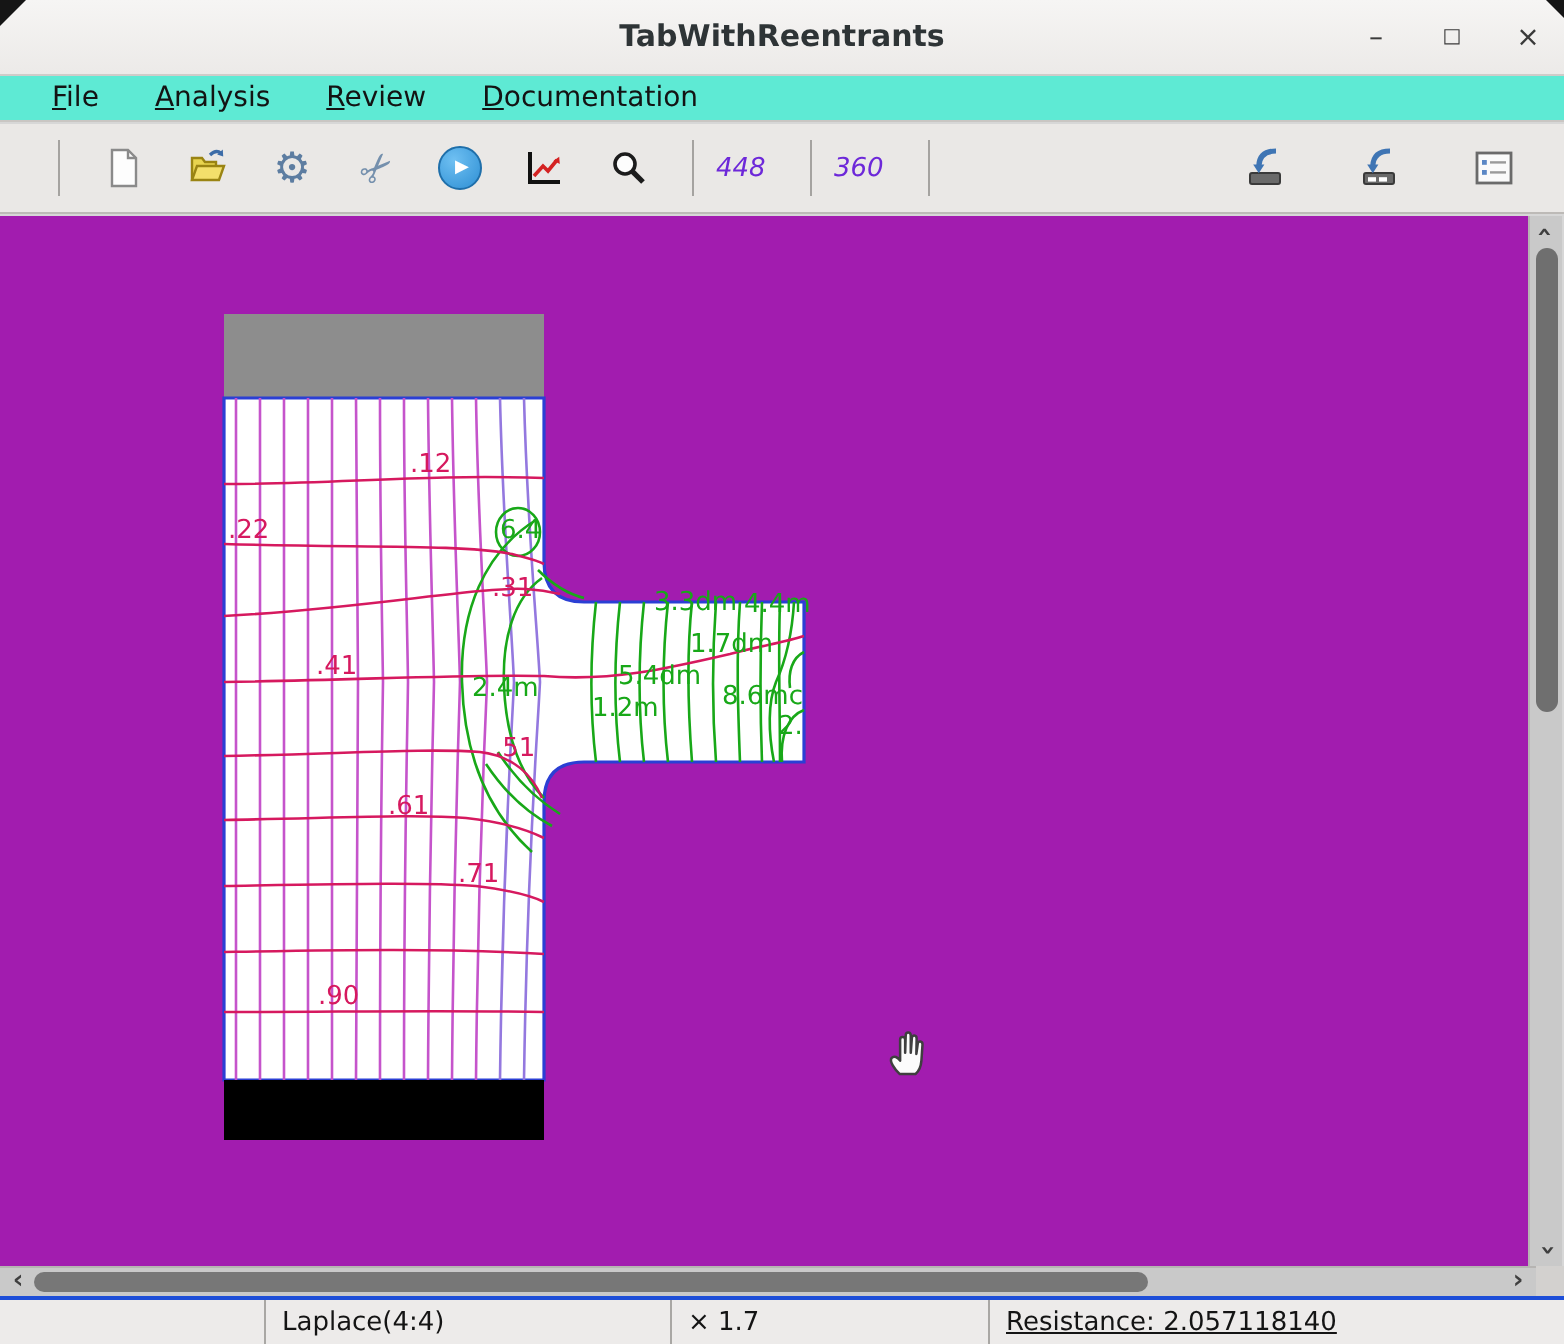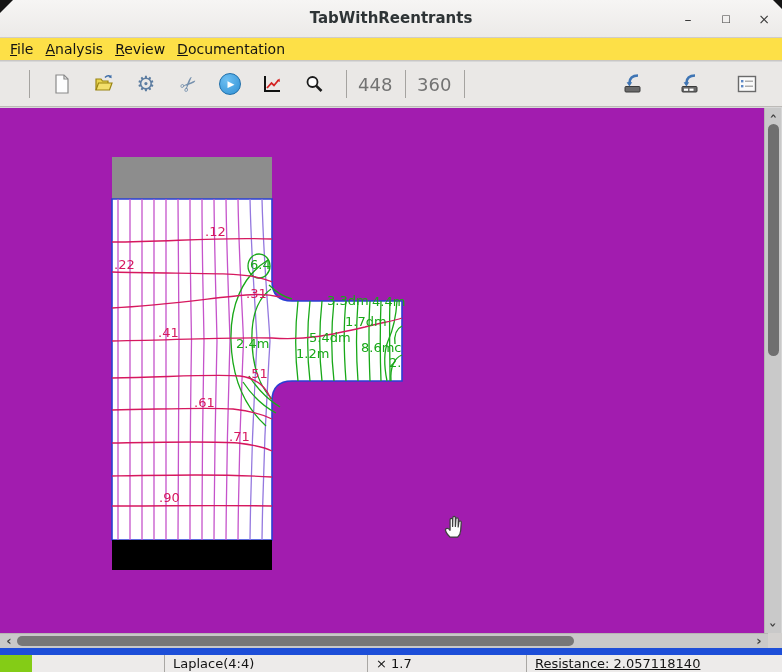--- a/index.html
+++ b/index.html
@@ -11,55 +11,55 @@
   .corner-tl{position:absolute;top:0;left:0;width:0;height:0;
              border-left:13px solid #151515;border-bottom:13px solid transparent;}
   .corner-tr{position:absolute;top:0;right:0;width:0;height:0;
              border-right:9px solid #151515;border-bottom:9px solid transparent;}
   .title{position:absolute;left:0;right:0;top:0;height:37px;line-height:37px;text-align:center;
          font-size:15px;font-weight:600;color:#2e3436;}
   .winbtns{position:absolute;right:10px;top:0;height:37px;display:flex;align-items:center;gap:22px;}
   .winbtn{width:16px;text-align:center;color:#3a3a3a;font-size:14px;cursor:default;line-height:16px;}
   .winbtn.max{font-size:10px;}
   
-  .menubar{position:absolute;top:38px;left:0;right:0;height:23px;background:#fde047;
-           border-bottom:1px solid #c9c6c3;display:flex;align-items:center;padding-left:4px;box-sizing:border-box;}
+  .menubar{position:absolute;top:38px;left:0;right:0;height:23px;background:#5eead4;
+           border-bottom:1px solid #c9c6c3;display:flex;align-items:center;padding-left:20px;box-sizing:border-box;gap:16px;}
   .menu-item{display:inline-block;padding:0 6px;font-size:14px;color:#131313;}
   .menu-item .mkey{text-decoration:underline;}
   
   .toolbar{position:absolute;top:62px;left:0;right:0;height:45px;background:#eae8e6;
            border-bottom:1px solid #bdbab7;display:flex;align-items:center;box-sizing:border-box;padding-left:18px;}
   .tsep{width:1px;height:28px;background:#a5a3a0;margin:0 11px;flex:none;}
   .tbtn{width:26px;height:26px;margin:0 8px;flex:none;display:flex;align-items:center;justify-content:center;}
   .glyph-gear{font-size:21px;color:#5d7da1;}
   .glyph-scissors{font-size:20px;color:#7590ad;display:inline-block;transform:rotate(-45deg);}
   .play-circle{width:22px;height:22px;border-radius:50%;background:radial-gradient(circle at 35% 30%,#6fc0f2,#2e8fd4);
                border:1px solid #1f6faa;display:flex;align-items:center;justify-content:center;box-sizing:border-box;}
   .play-circle span{color:#fff;font-size:9px;margin-left:2px;}
-  .tool-value{font-size:18px;color:#737373;min-width:36px;flex:none;}
+  .tool-value{font-size:13px;color:#6d28d9;min-width:36px;flex:none;font-style:italic;}
   .tb-spacer{flex:1;}
   .right-icons{display:flex;align-items:center;gap:15px;margin-right:14px;}
   
   .canvas{position:absolute;top:108px;left:0;width:764px;height:525px;background:#a21caf;overflow:hidden;}
   .canvas svg{position:absolute;top:-108px;left:0;}
   .plot-label{font-family:"DejaVu Sans",sans-serif;font-size:13px;font-weight:500;}
   
   .vscroll{position:absolute;top:108px;right:1px;width:17px;height:525px;background:#c9c9c9;border-left:1px solid #b6b4b2;box-sizing:border-box;}
   .vthumb{position:absolute;top:16px;left:3px;width:11px;height:232px;background:#6f6f6f;border-radius:6px;}
   .sarrow{position:absolute;color:#3f3f3f;font-size:13px;font-weight:bold;width:16px;text-align:center;line-height:16px;}
   .va-up{top:0;left:0;transform:rotate(-90deg);}
   .va-down{bottom:0;left:0;transform:rotate(90deg);}
   .hscroll{position:absolute;top:633px;left:0;width:768px;height:15px;background:#c9c9c9;border-top:1px solid #b6b4b2;box-sizing:border-box;}
   .hthumb{position:absolute;top:2px;left:17px;width:557px;height:10px;background:#777;border-radius:5px;}
   .ha-left{top:-1px;left:1px;}
   .ha-right{top:-1px;right:1px;}
   .scroll-corner{position:absolute;left:768px;top:633px;width:14px;height:15px;background:#d3d1cf;}
   
-  .statusbar{position:absolute;top:648px;left:0;right:0;height:24px;background:#84cc16;
-             border-top:7px solid #1d4ed8;display:flex;box-sizing:border-box;padding-left:32px;}
+  .statusbar{position:absolute;top:648px;left:0;right:0;height:24px;background:#86efac;
+             border-top:2px solid #1d4ed8;display:flex;box-sizing:border-box;}
   .status-cell{background:#edebea;border-right:1px solid #a9a7a4;display:flex;align-items:center;
                padding:0 8px;font-size:13px;color:#141414;box-sizing:border-box;white-space:nowrap;}
   .sc1{width:133px;}.sc2{width:203px;}.sc3{width:159px;}.sc4{flex:1;border-right:none;text-decoration:underline;}
 </style>
 </head>
 <body>
 
 <div class="window">
 
   <div class="titlebar">

